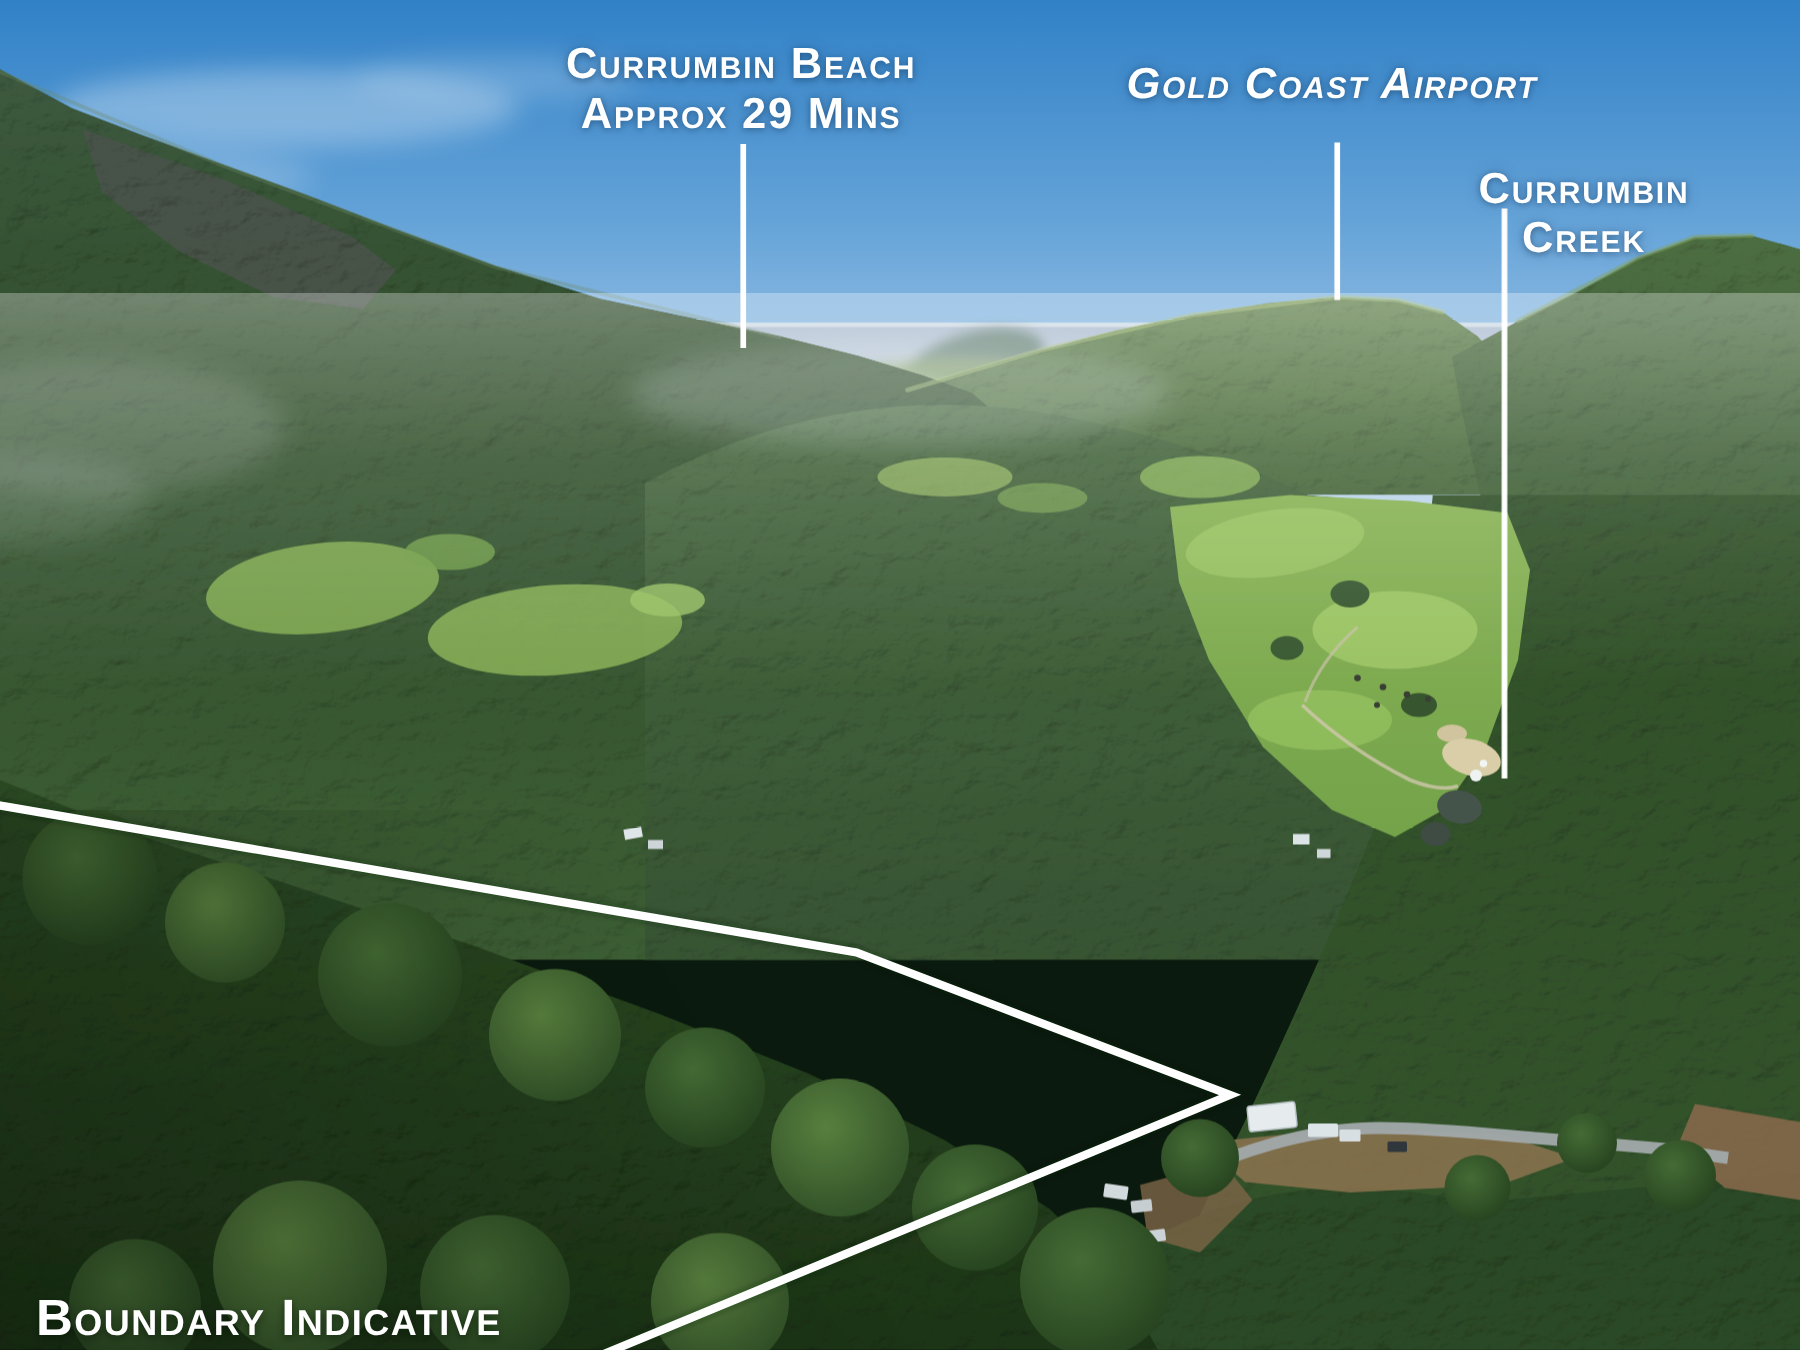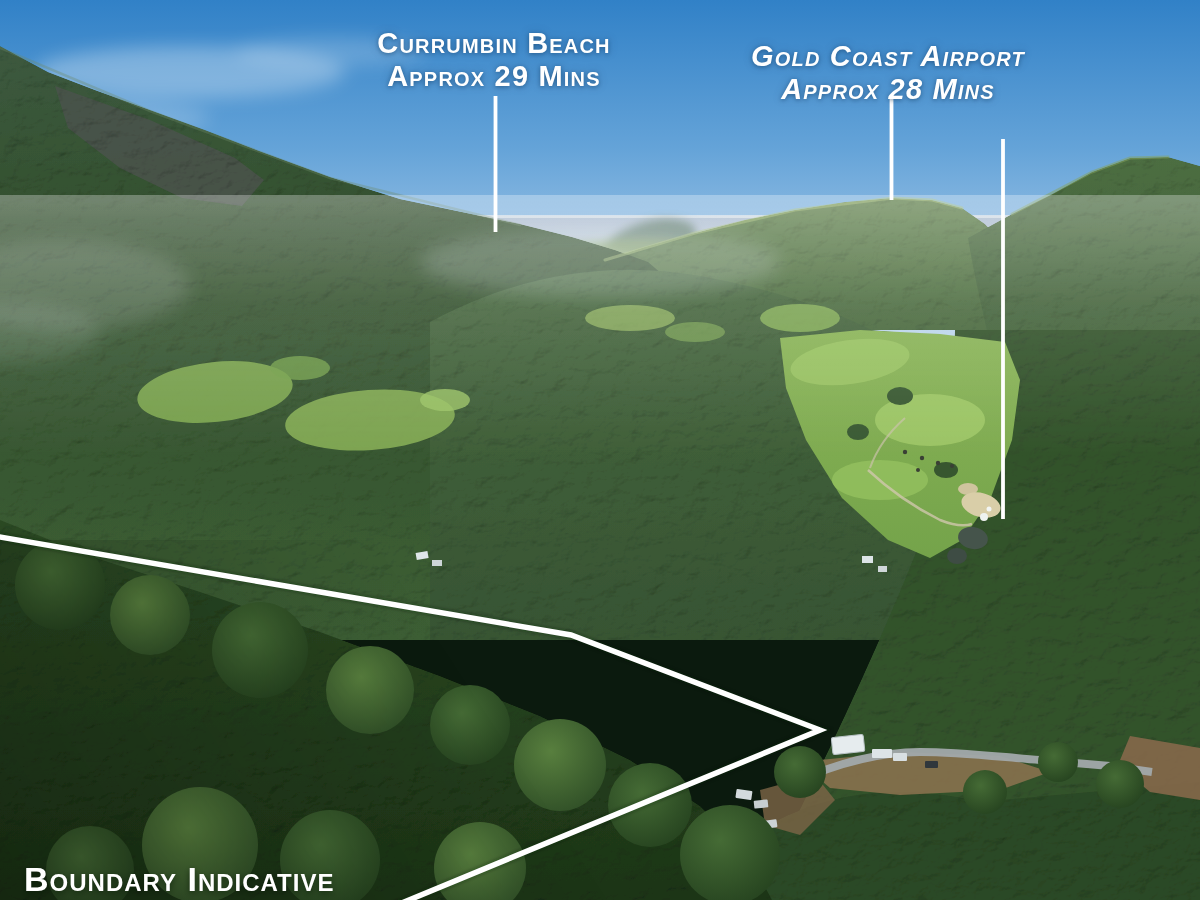--- a/index.html
+++ b/index.html
@@ -263,21 +263,22 @@
   </g>
 </svg>
 
 <div class="photo-label" id="label-beach">
   <span class="l1">Currumbin Beach</span>
   <span class="l2">Approx 29 Mins</span>
 </div>
 
 <div class="photo-label" id="label-airport">
   <span class="l1">Gold Coast Airport</span>
-  <span class="l2">Approx 28 Mins</span>
 </div>
 
 <div class="photo-label" id="label-creek">
+  <span class="l1">Currumbin</span>
+  <span class="l2">Creek</span>
 </div>
 
 <div class="photo-label" id="label-boundary">Boundary Indicative</div>
 
 </div>
 
 </body></html>

